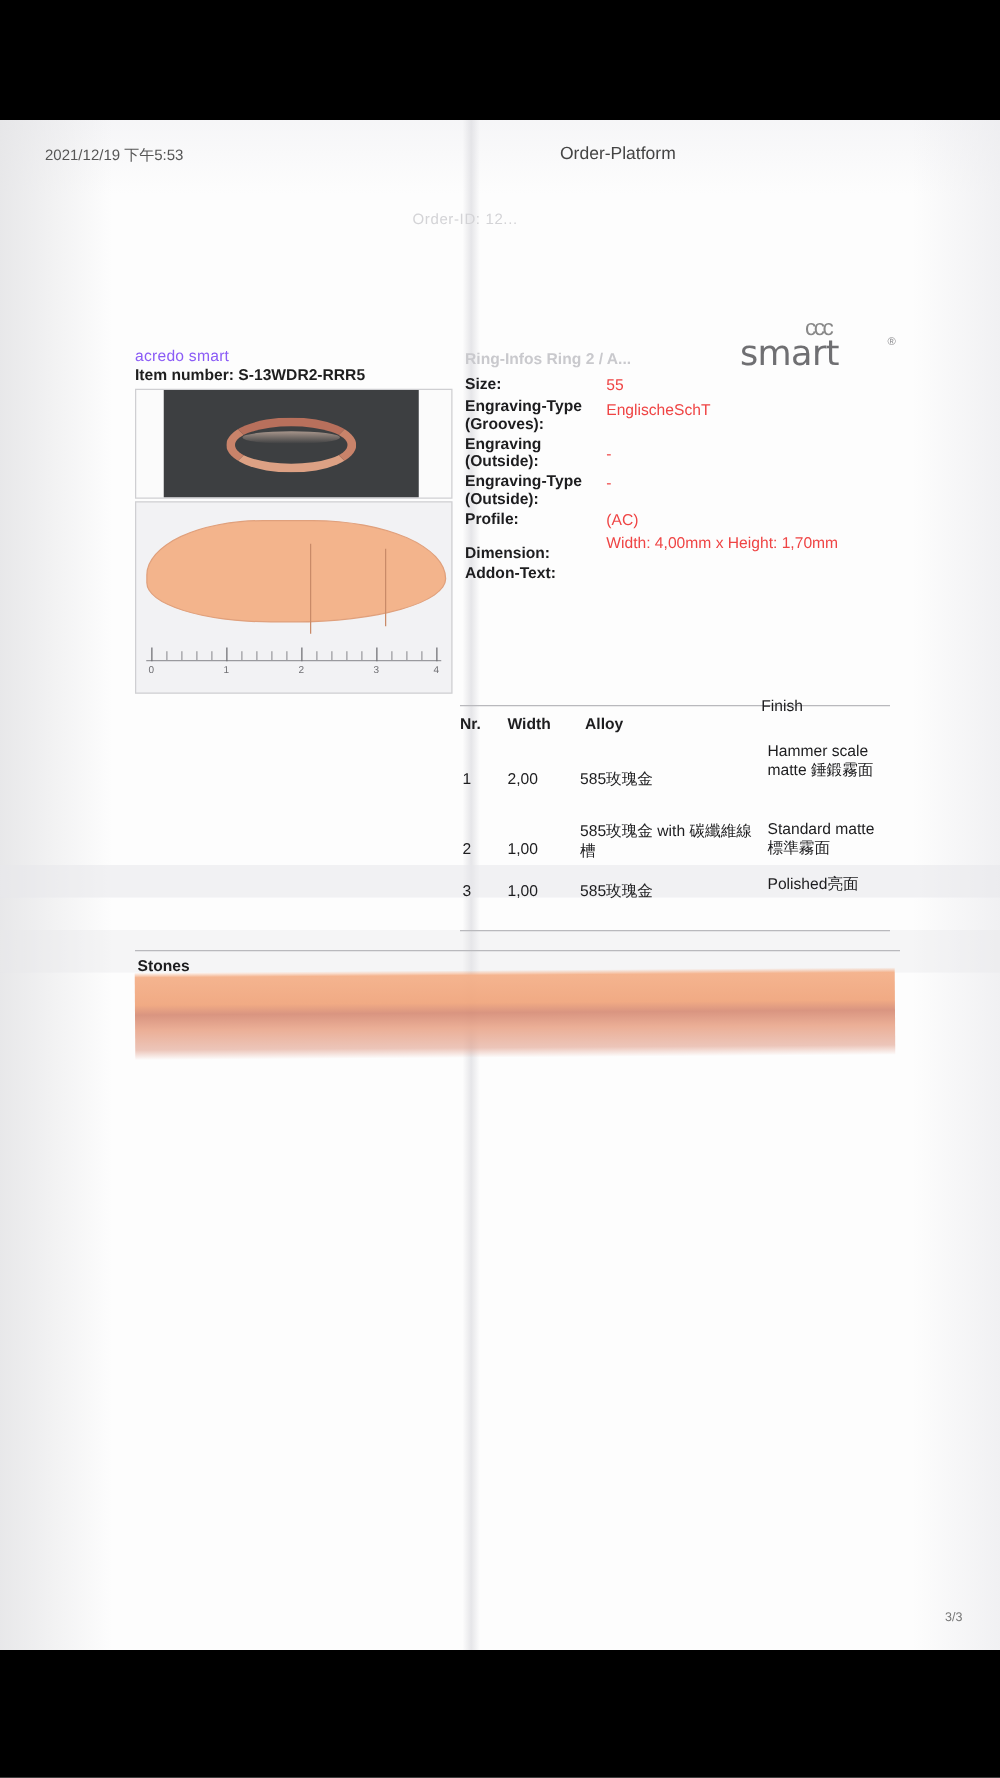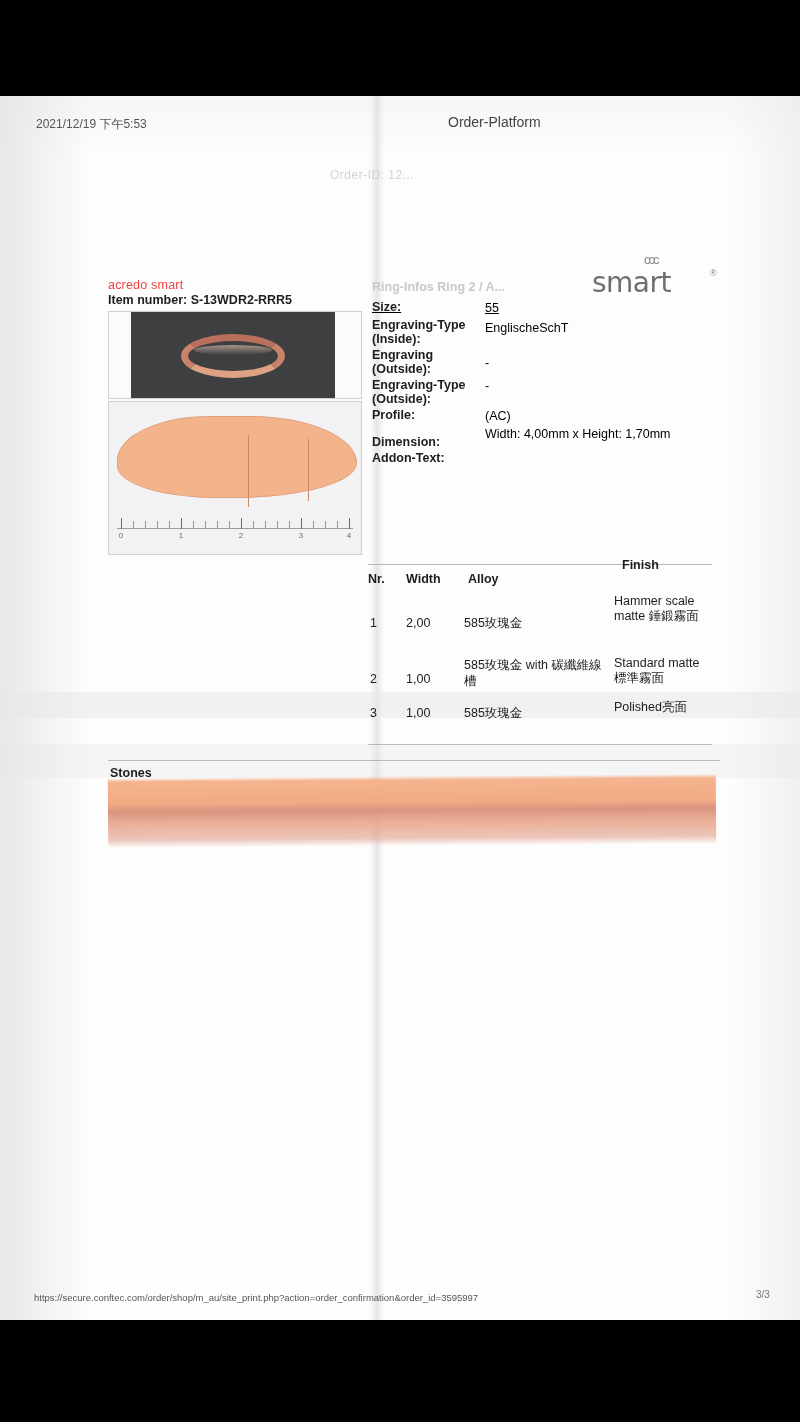--- a/index.html
+++ b/index.html
@@ -81,21 +81,21 @@
     position: absolute;
     left: 592px;
     top: 166px;
     width: 130px;
     height: 40px;
   }
   #brand .mark {
     position: absolute;
     left: 52px;
     top: -10px;
-    font-size: 13px;
+    font-size: 18px;
     color: #888;
     letter-spacing: -2px;
   }
   #brand .word {
     position: absolute;
     left: 0;
     top: 4px;
     font-size: 28px;
     color: #6f6f72;
     letter-spacing: -0.5px;
@@ -111,21 +111,21 @@
 
   
   #left-col {
     position: absolute;
     left: 108px;
     top: 182px;
     width: 258px;
   }
   #smart-label {
     font-size: 12.5px;
-    color: #ef4444;
+    color: #8b5cf6;
     letter-spacing: 0.2px;
   }
   #item-line {
     margin-top: 1px;
     font-size: 12.5px;
     color: #1e1e1e;
     font-weight: bold;
   }
   #item-line .val { font-weight: bold; }
 
@@ -254,21 +254,21 @@
     width: 113px;
     flex: 0 0 113px;
     font-size: 12.5px;
     font-weight: bold;
     color: #1d1d1f;
     line-height: 1.12;
   }
   .spec-value {
     flex: 1;
     font-size: 12.5px;
-    color: #000000;
+    color: #ef4444;
     line-height: 1.18;
     padding-top: 1px;
   }
 
   
   #alloy-table {
     position: absolute;
     left: 368px;
     top: 476px;
     width: 352px;
@@ -287,21 +287,21 @@
     width: 344px; height: 1px;
     background: #b9b9bd;
   }
   .tbl-head {
     position: relative;
     height: 22px;
   }
   .c-nr    { position: absolute; left: 0px;   font-weight: bold; }
   .c-width { position: absolute; left: 38px;  font-weight: bold; }
   .c-alloy { position: absolute; left: 100px; font-weight: bold; }
-  .c-fin   { position: absolute; left: 254px; font-weight: bold; }
+  .c-fin   { position: absolute; left: 241px; font-weight: normal; }
   .tbl-row {
     position: relative;
     min-height: 44px;
   }
   .tbl-row .v-nr    { position: absolute; left: 2px; }
   .tbl-row .v-width { position: absolute; left: 38px; }
   .tbl-row .v-alloy { position: absolute; left: 96px; width: 146px; line-height: 1.25; }
   .tbl-row .v-fin   { position: absolute; left: 246px; width: 96px; line-height: 1.2; }
 
   
@@ -409,28 +409,28 @@
         <div class="num" style="left:124px;">2</div>
         <div class="num" style="left:184px;">3</div>
         <div class="num" style="left:232px;">4</div>
       </div>
     </div>
   </div>
 
   <div id="spec">
     <div id="spec-heading">Ring-Infos Ring 2 / A...</div>
 
-    <div class="spec-row" style="margin-top:18px;text-decoration:underline;">
+    <div class="spec-row" style="margin-top:18px;">
       <div class="spec-label">Size:</div>
       <div class="spec-value">55</div>
     </div>
 
 
     <div class="spec-row">
-      <div class="spec-label">Engraving-Type (Inside):</div>
+      <div class="spec-label">Engraving-Type (Grooves):</div>
       <div class="spec-value" style="padding-top:3px;">EnglischeSchT</div>
     </div>
 
     <div class="spec-row">
       <div class="spec-label">Engraving (Outside):</div>
       <div class="spec-value" style="padding-top:8px;">-</div>
     </div>
 
     <div class="spec-row">
       <div class="spec-label">Engraving-Type (Outside):</div>
@@ -488,15 +488,14 @@
     <div class="hr-bottom"></div>
   </div>
 
   <div id="stones">
     <div class="hr"></div>
     <div id="stones-title">Stones</div>
   </div>
 
   <div id="smudge"></div>
 
-  <div class="meta" id="meta-url">https://secure.conftec.com/order/shop/m_au/site_print.php?action=order_confirmation&amp;order_id=3595997</div>
   <div class="meta" id="meta-page">3/3</div>
 </div>
 
 </body></html>

